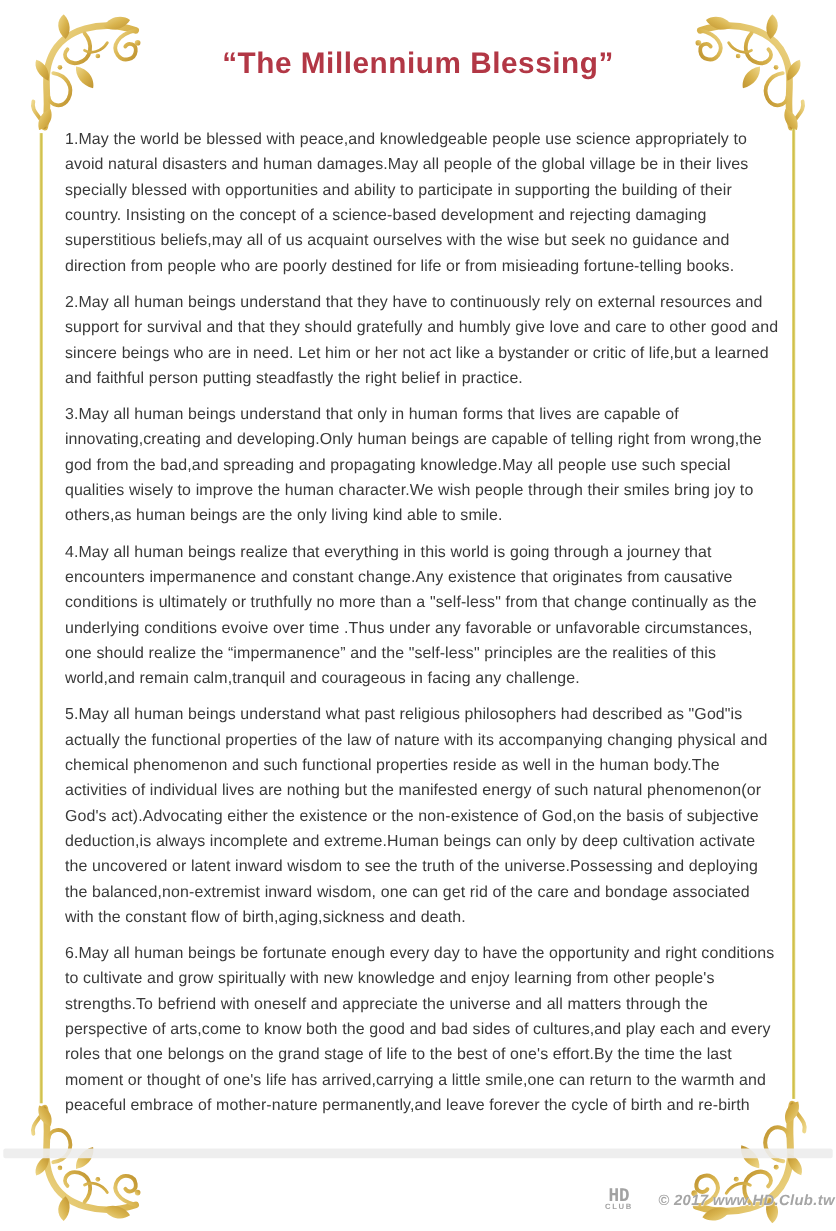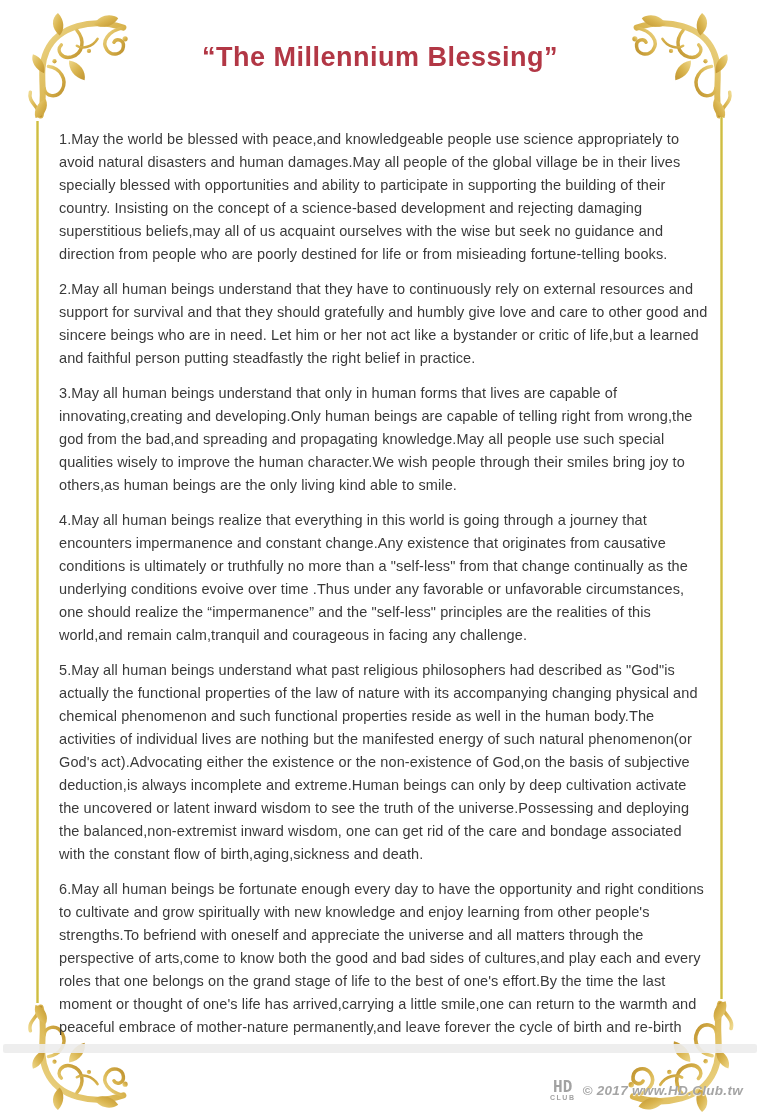--- a/index.html
+++ b/index.html
@@ -20,21 +20,21 @@
     margin:0;text-align:center;
     font-size:27px;font-weight:bold;
     letter-spacing:0.5px;
     color:#b23745;
   }
   
   .content{
     position:absolute;left:59px;top:116px;width:650px;
   }
   .content p{
-    margin:12px 0 10px 0;
+    margin:0 0 10px 0;
     font-size:14.5px;line-height:23px;
     letter-spacing:0.1px;
     color:#3a3a3a;
     text-align:left;
   }
   
   .corner{position:absolute;width:116px;height:112px;}
   .corner.tl{left:18px;top:13px;}
   .corner.tr{left:626px;top:13px;transform:scaleX(-1);}
   .corner.bl{left:18px;top:998px;transform:scaleY(-1);}
@@ -42,21 +42,21 @@
   
   .gline{
     position:absolute;width:3px;
     background:linear-gradient(to right,#e8de8e,#cdbc45,#e8de8e);
   }
   .gl-left{left:36px;top:121px;height:882px;}
   .gl-right{left:720px;top:117px;height:882px;}
   
   .watermark{
     position:absolute;left:550px;top:1079px;
-    display:flex;align-items:center;gap:7px;
+    display:flex;align-items:center;gap:23px;
   }
   .hdlogo{
     display:flex;flex-direction:column;align-items:center;
     color:#a2a2a2;text-shadow:0 1px 0 rgba(255,255,255,0.95);
     line-height:1;
   }
   .hdlogo .hd-top{
     font-size:16px;font-weight:bold;letter-spacing:0px;
     font-family:"DejaVu Sans Mono", monospace;
   }

